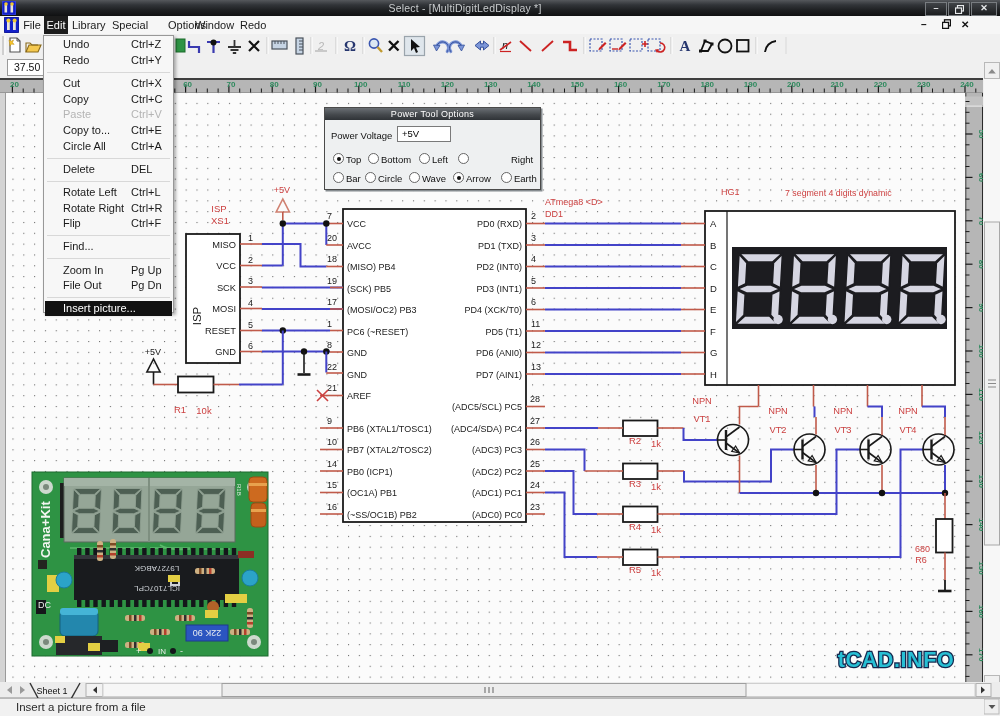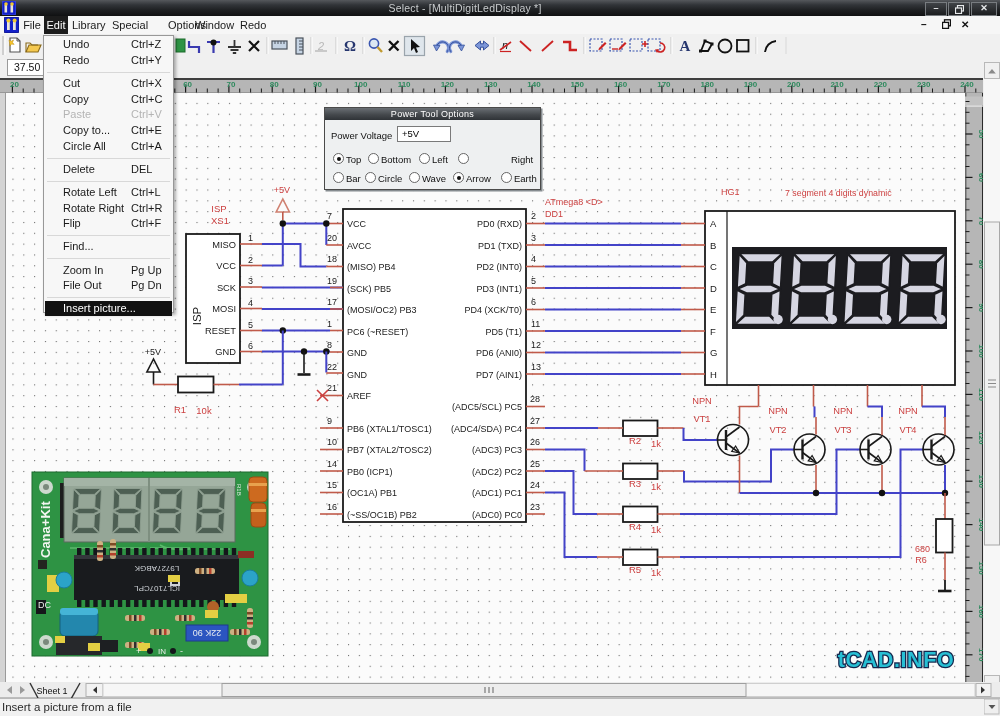--- a/index.html
+++ b/index.html
@@ -863,21 +863,21 @@
       <line x1="80" y1="1" x2="71" y2="17" stroke="#333" stroke-width="1.4"></line>
       <text x="52" y="11.5" font-size="9" fill="#111" text-anchor="middle" font-family="Liberation Sans">Sheet 1</text>
       <rect x="86" y="1.5" width="17" height="13" fill="#f2f2f2" stroke="#b0b0b0"></rect>
       <path d="M97 4.5 l-4 3.5 4 3.5 z" fill="#333"></path>
       <rect x="103" y="1.5" width="872" height="13" fill="#f6f6f6" stroke="#cfcfcf"></rect>
       <rect x="222" y="1.5" width="524" height="13" fill="#ededed" stroke="#9f9f9f"></rect>
       <path d="M485 5 v6 M489 5 v6 M493 5 v6" stroke="#8a8a8a" stroke-width="1.4"></path>
       <rect x="976" y="1.5" width="15" height="13" fill="#f2f2f2" stroke="#b0b0b0"></rect>
       <path d="M981 4.5 l4 3.5 -4 3.5 z" fill="#333"></path>
     </svg>
-  <div id="statusbar" class="abs"><span style="padding-left:2px">Insert a picture from a file</span></div>
+  <div id="statusbar" class="abs"><span style="padding-left:16px">Insert a picture from a file</span></div>
   <svg class="abs" style="left:984px;top:699px" width="16" height="16" viewBox="0 0 16 16">
       <rect x="0" y="0" width="15" height="15" fill="#efefef" stroke="#b8b8b8"></rect>
       <path d="M8 10 l-3.5-4 h7 z" fill="#555"></path>
     </svg>
   <div id="dlg" class="abs">
     <div id="dlgtitle" class="abs">Power Tool Options</div>
     <div class="dlbl abs" style="left:6px;top:22px;">Power Voltage</div>
     <div class="abs" style="left:72px;top:18px;width:48px;height:14px;background:#fff;border:1px solid #7a7a7a;font-size:9.5px;line-height:14px;padding-left:4px;">+5V</div>
     <div class="radio sel abs" style="left:8px;top:45px;"></div>
       <div class="dlbl abs" style="left:21px;top:46px;">Top</div>

